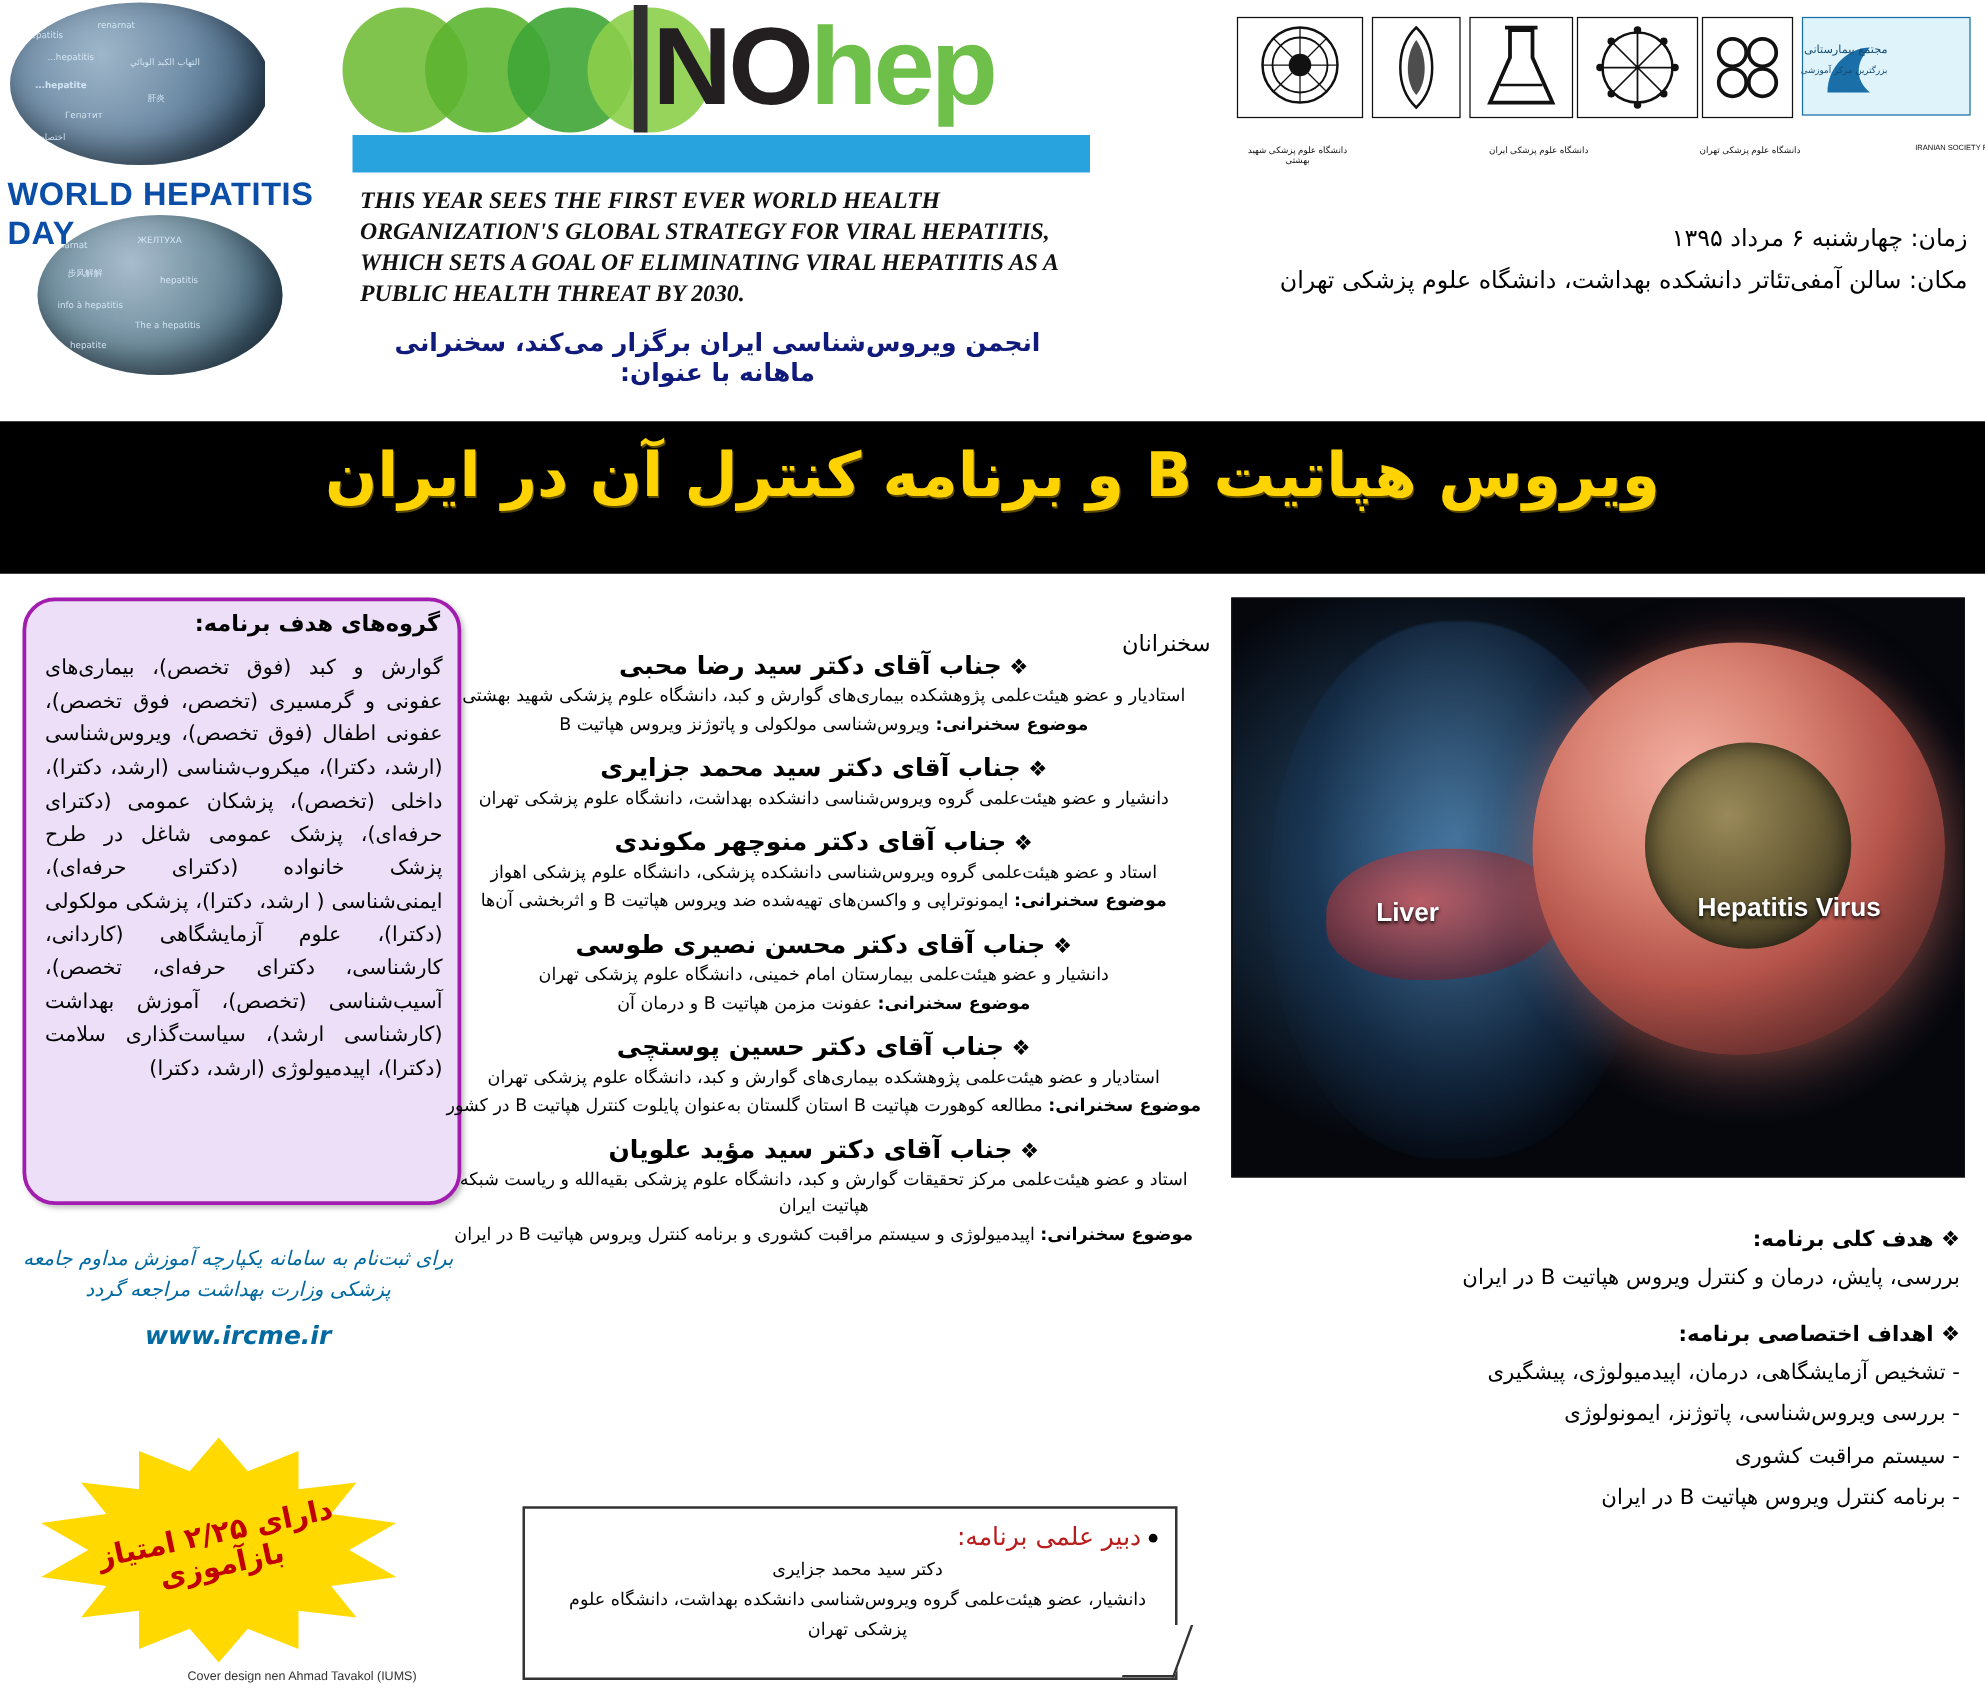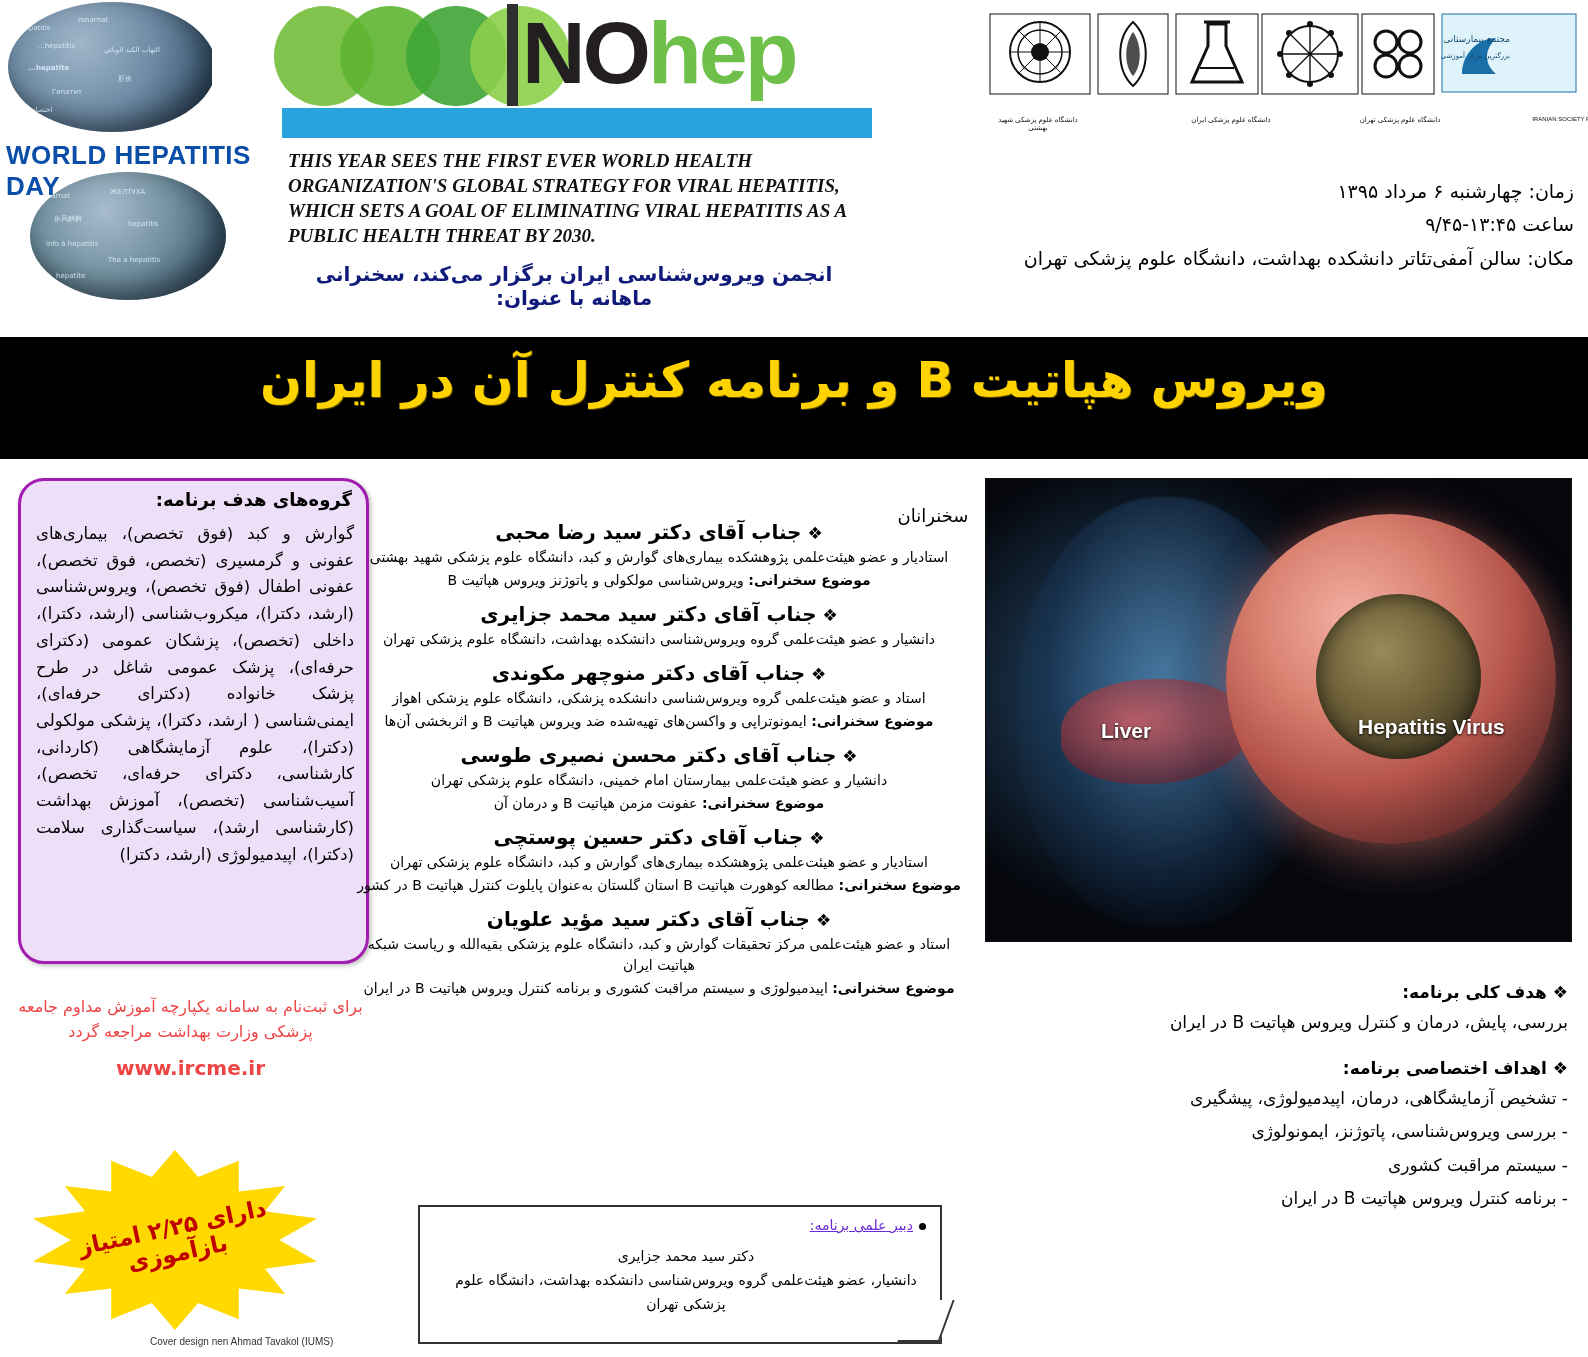--- a/index.html
+++ b/index.html
@@ -95,21 +95,21 @@
   .pb-title{
     position:absolute;right:14px;top:8px;width:312px;text-align:right;direction:rtl;
     font-weight:bold;font-size:18px;color:#000;font-family:"DejaVu Sans",sans-serif;
   }
   .pb-body{
     position:absolute;right:12px;top:40px;width:318px;direction:rtl;text-align:justify;
     font-size:16.5px;line-height:1.62;color:#000;font-family:"DejaVu Sans",sans-serif;
   }
   .ircme{
     position:absolute;left:18px;top:995px;width:345px;text-align:center;direction:rtl;
-    font-size:16px;line-height:1.55;color:#ef4444;font-family:"DejaVu Sans",sans-serif;
+    font-size:16px;line-height:1.55;color:#0369a1;font-family:"DejaVu Sans",sans-serif;font-style:italic;
   }
   .ircme .url{display:block;font-weight:bold;font-size:20px;margin-top:8px;direction:ltr;}
 
   
   .star-wrap{position:absolute;left:10px;top:1150px;width:320px;height:190px;}
   .star{
     position:absolute;left:20px;top:0;width:290px;height:180px;background:#ffd900;
     clip-path:polygon(50% 0%,58% 15%,72% 6%,72% 23%,88% 20%,81% 34%,99% 38%,86% 50%,99% 62%,81% 66%,88% 80%,72% 77%,72% 94%,58% 85%,50% 100%,42% 85%,28% 94%,28% 77%,12% 80%,19% 66%,1% 62%,14% 50%,1% 38%,19% 34%,12% 20%,28% 23%,28% 6%,42% 15%);
     border:0;
     filter:drop-shadow(2px 2px 2px rgba(0,0,0,.35));
@@ -200,23 +200,22 @@
   .callout{
     position:absolute;left:418px;top:1205px;width:520px;height:135px;
     border:2px solid #333;background:#fff;
   }
   .callout-tail{
     position:absolute;left:905px;top:1300px;width:40px;height:40px;
     background:#fff;border-right:2px solid #333;border-bottom:2px solid #333;
     transform:skewX(-20deg);
   }
   .co-title{
-    position:absolute;right:14px;top:10px;direction:rtl;font-size:14px;color:#6d28d9;
-    font-family:"DejaVu Sans",sans-serif;
-    text-decoration:underline;
+    position:absolute;right:14px;top:10px;direction:rtl;font-size:20px;color:#b91c1c;
+    font-family:"DejaVu Sans",sans-serif;
   }
   .co-body{
     position:absolute;right:14px;top:38px;width:480px;direction:rtl;text-align:center;
     font-size:14px;line-height:1.7;color:#000;font-family:"DejaVu Sans",sans-serif;
   }
   .dot{display:inline-block;width:7px;height:7px;border-radius:50%;background:#000;margin-left:6px;vertical-align:middle;}
 </style>
 </head>
 <body>
 
@@ -326,21 +325,20 @@
           <path d="M22 62 C22 40 40 26 56 26 C44 38 44 52 56 62 Z" fill="#1b6fa8"></path>
           <text x="70" y="30" font-size="9" fill="#124b73" font-family="DejaVu Sans">مجتمع بیمارستانی امام خمینی</text>
           <text x="70" y="46" font-size="7" fill="#124b73" font-family="DejaVu Sans">بزرگترین مرکز آموزشی و درمانی کشور</text>
         </svg>
         
       </div>
     </div>
 
     <div class="meta">
       <div>زمان: چهارشنبه ۶ مرداد ۱۳۹۵</div>
-      <div>ساعت ۱۳:۴۵-۹/۴۵</div>
       <div>مکان: سالن آمفی‌تئاتر دانشکده بهداشت، دانشگاه علوم پزشکی تهران</div>
     </div>
   </div>
 
   <div class="title-band"></div>
   <div class="main-title">ویروس هپاتیت B و برنامه کنترل آن در ایران</div>
 
   <div class="purple-box">
     <div class="pb-title">گروه‌های هدف برنامه:</div>
     <div class="pb-body">گوارش و کبد (فوق تخصص)، بیماری‌های عفونی و گرمسیری (تخصص، فوق تخصص)، عفونی اطفال (فوق تخصص)، ویروس‌شناسی (ارشد، دکترا)، میکروب‌شناسی (ارشد، دکترا)، داخلی (تخصص)، پزشکان عمومی (دکترای حرفه‌ای)، پزشک عمومی شاغل در طرح پزشک خانواده (دکترای حرفه‌ای)، ایمنی‌شناسی ( ارشد، دکترا)، پزشکی مولکولی (دکترا)، علوم آزمایشگاهی (کاردانی، کارشناسی، دکترای حرفه‌ای، تخصص)، آسیب‌شناسی (تخصص)، آموزش بهداشت (کارشناسی ارشد)، سیاست‌گذاری سلامت (دکترا)، اپیدمیولوژی (ارشد، دکترا)</div>

